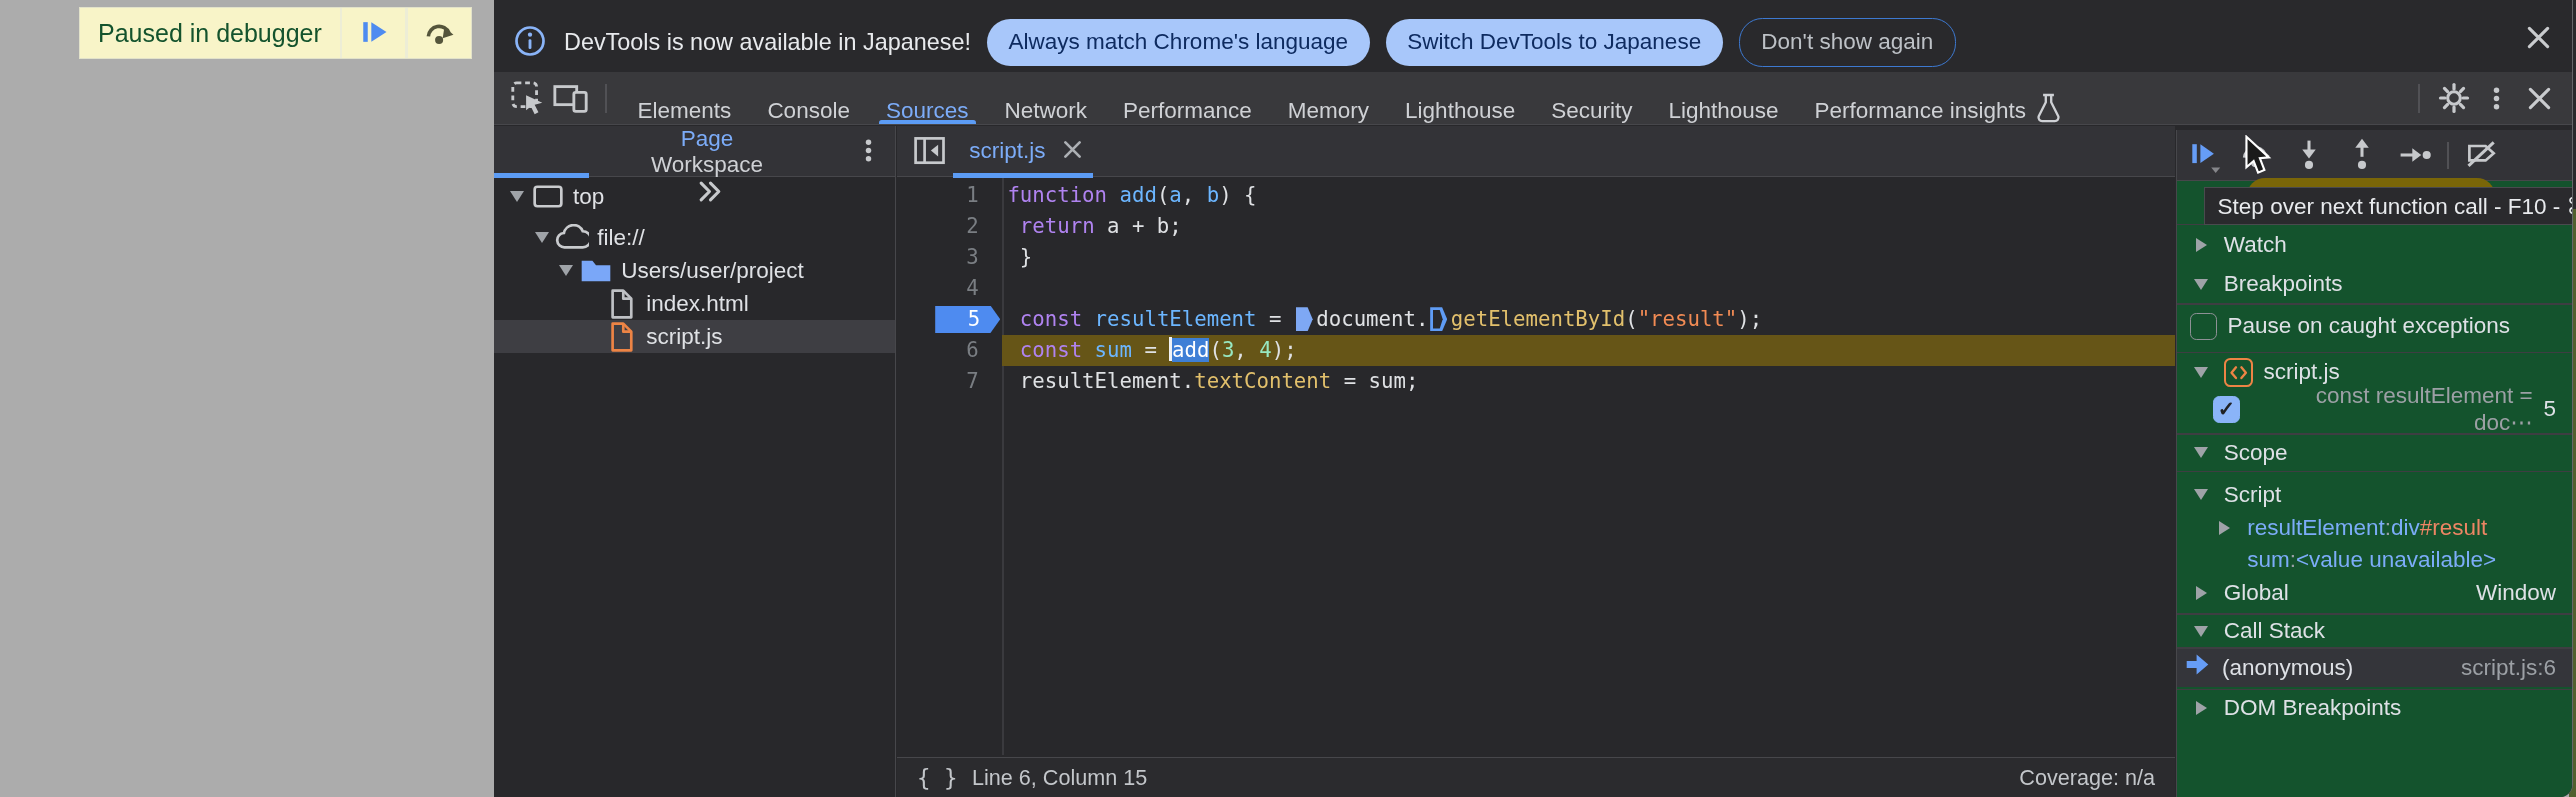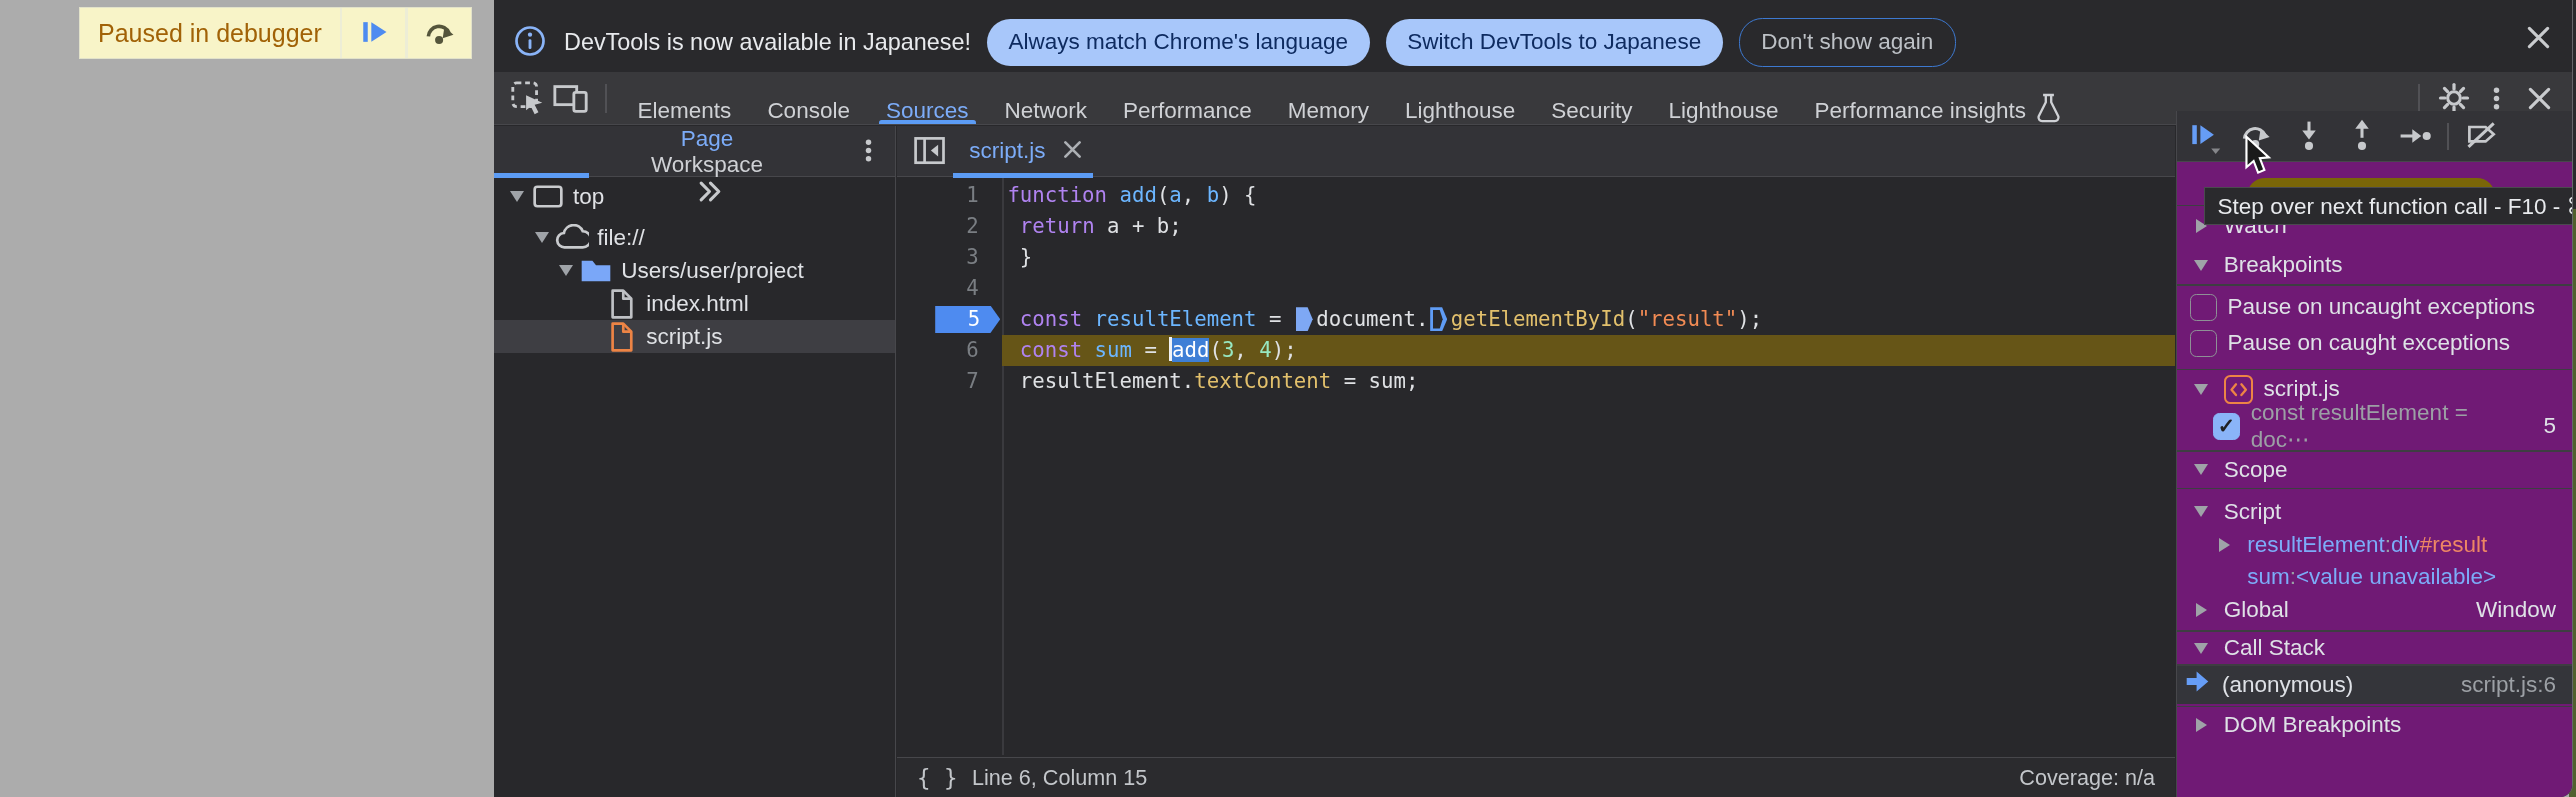--- a/index.html
+++ b/index.html
@@ -4,21 +4,21 @@
 <style>
   html,body{margin:0;padding:0;}
   body{width:2576px;height:797px;position:relative;overflow:hidden;background:#ACACAC;
        font-family:"Liberation Sans", sans-serif;-webkit-font-smoothing:antialiased;}
   .abs{position:absolute;}
 
   
   .paused-pill{left:79px;top:7.2px;height:50px;display:flex;gap:2.7px;background:#EDEDD6;
     border:1.8px solid #E2E2CA;}
   .paused-seg{background:#F8F4C8;display:flex;align-items:center;justify-content:center;}
-  .paused-label{padding:0 18px;font-size:25px;color:#a16207;}
+  .paused-label{padding:0 18px;font-size:25px;color:#14532d;}
   .paused-btn{width:63px;}
 
   
   .desktop-sliver{left:2569px;top:207px;width:7.2px;bottom:0;background:#51602F;z-index:0;}
   .edge-dark{left:2571px;top:0;width:5.4px;height:209px;background:#2A2A2C;z-index:0;}
   .devtools{left:494px;top:0;width:2078px;height:797px;background:#28282B;z-index:1;
     overflow:hidden;border-right:1.8px solid #66666A;border-bottom-right-radius:12.6px;}
 
   
   .infobar{left:0;top:0;right:0;height:84px;background:#29292C;display:flex;align-items:center;
@@ -39,21 +39,21 @@
   .panel-tab{position:relative;height:100%;display:flex;align-items:flex-end;gap:9px;
     padding:0 18px;font-size:22.5px;color:#CFD1D5;}
   .panel-tab.active{color:#7CACF8;}
   .panel-tab.active::after{content:"";position:absolute;left:10.8px;right:10.8px;bottom:0;height:4.5px;
     background:#5C9CF5;border-radius:2.7px 2.7px 0 0;}
   .toolbar-right{margin-left:auto;display:flex;align-items:center;padding-right:10.8px;}
 
   
   .nav-panel{left:0;top:126px;width:401px;bottom:0;background:#28282B;border-right:1.8px solid #47474B;}
   .editor-panel{left:403px;top:126px;width:1278px;bottom:0;background:#28282B;}
-  .dbg-panel{right:0;top:111px;width:395px;bottom:0;background:#701a75;border-left:1.8px solid #47474B;}
+  .dbg-panel{right:0;top:130px;width:395px;bottom:0;background:#14532d;border-left:1.8px solid #47474B;text-align:right;}
 
   
   .nav-header{height:50px;background:#333337;border-bottom:1.8px solid #47474B;position:relative;
     display:flex;align-items:center;flex-direction:column;}
   .nav-tab{font-size:22.5px;color:#CFD1D5;padding:0 0 0 25px;}
   .nav-tab.active{color:#7CACF8;}
   .nav-underline{position:absolute;left:0;bottom:-1.8px;width:95px;height:4.5px;background:#5C9CF5;}
   .nav-more{margin-left:31px;}
   .nav-kebab{position:absolute;right:10.8px;top:9px;}
   .file-tree{position:absolute;left:0;top:52px;right:0;bottom:0;padding-top:2px;}
@@ -449,24 +449,20 @@
     <div class="dbg-row h42">
       <div class="exp-sp">
           <div class="tri-d"></div>
         </div>
       <span>Breakpoints</span>
     </div>
     <div class="divider"></div>
     <div class="spacer4"></div>
     <div class="dbg-row h40">
       <div class="cb"></div>
-      <span>Pause on uncaught exceptions</span>
-    </div>
-    <div class="dbg-row h40">
-      <div class="cb"></div>
       <span>Pause on caught exceptions</span>
     </div>
     <div class="spacer8"></div>
     <div class="divider"></div>
     <div class="dbg-row h42">
       <div class="exp-sp">
           <div class="tri-d"></div>
         </div>
       <div class="script-icon">
         <svg width="23.4" height="23.4" viewBox="0 0 26 26">

